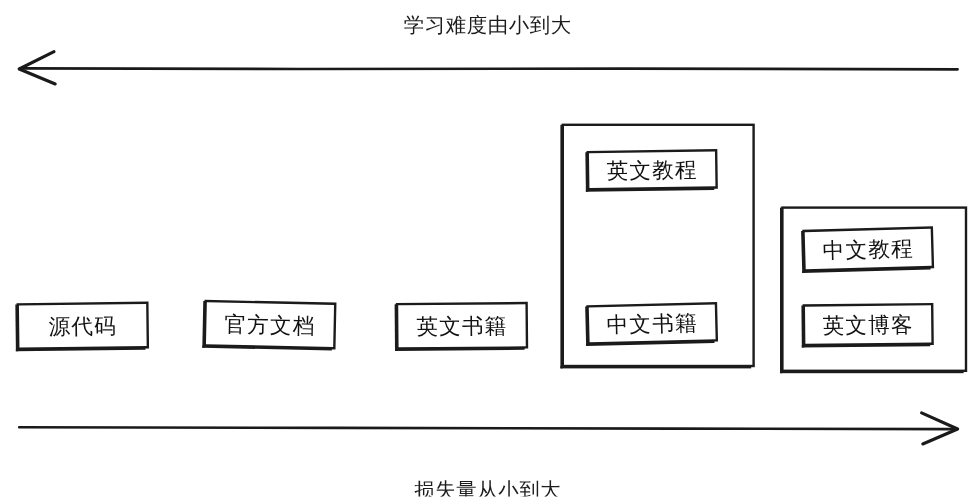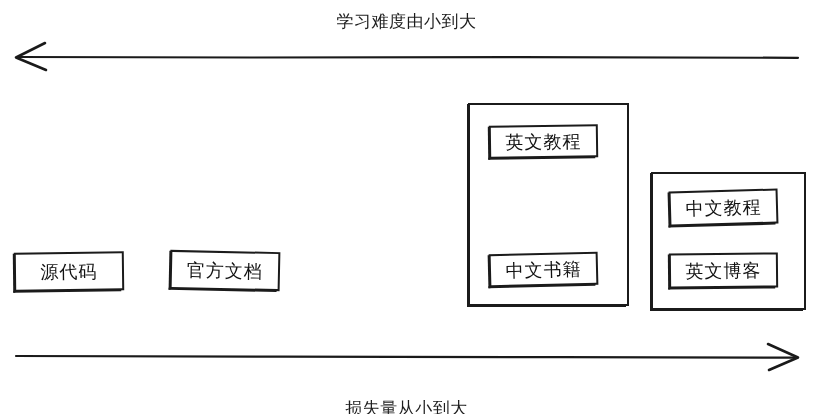--- a/index.html
+++ b/index.html
@@ -119,20 +119,23 @@
   </svg>
 
   <div class="node" style="left:14px; top:252px; width:110px; height:39px; transform: rotate(-0.7deg);">
     <span class="node-label">源代码</span>
   </div>
 
   <div class="node" style="left:170px; top:251px; width:110px; height:39px; transform: rotate(1.2deg);">
     <span class="node-label">官方文档</span>
   </div>
 
+  <div class="node" style="left:330px; top:252px; width:110px; height:39px; transform: rotate(-0.5deg);">
+    <span class="node-label">英文书籍</span>
+  </div>
 
   <div class="group-box" style="left:468px; top:103px; width:161px; height:203px;">
   </div>
 
   <div class="node" style="left:489px; top:125px; width:109px; height:33px; transform: rotate(-0.8deg);">
     <span class="node-label">英文教程</span>
   </div>
 
 
   <div class="node" style="left:489px; top:253px; width:109px; height:33px; transform: rotate(-1.4deg);">

